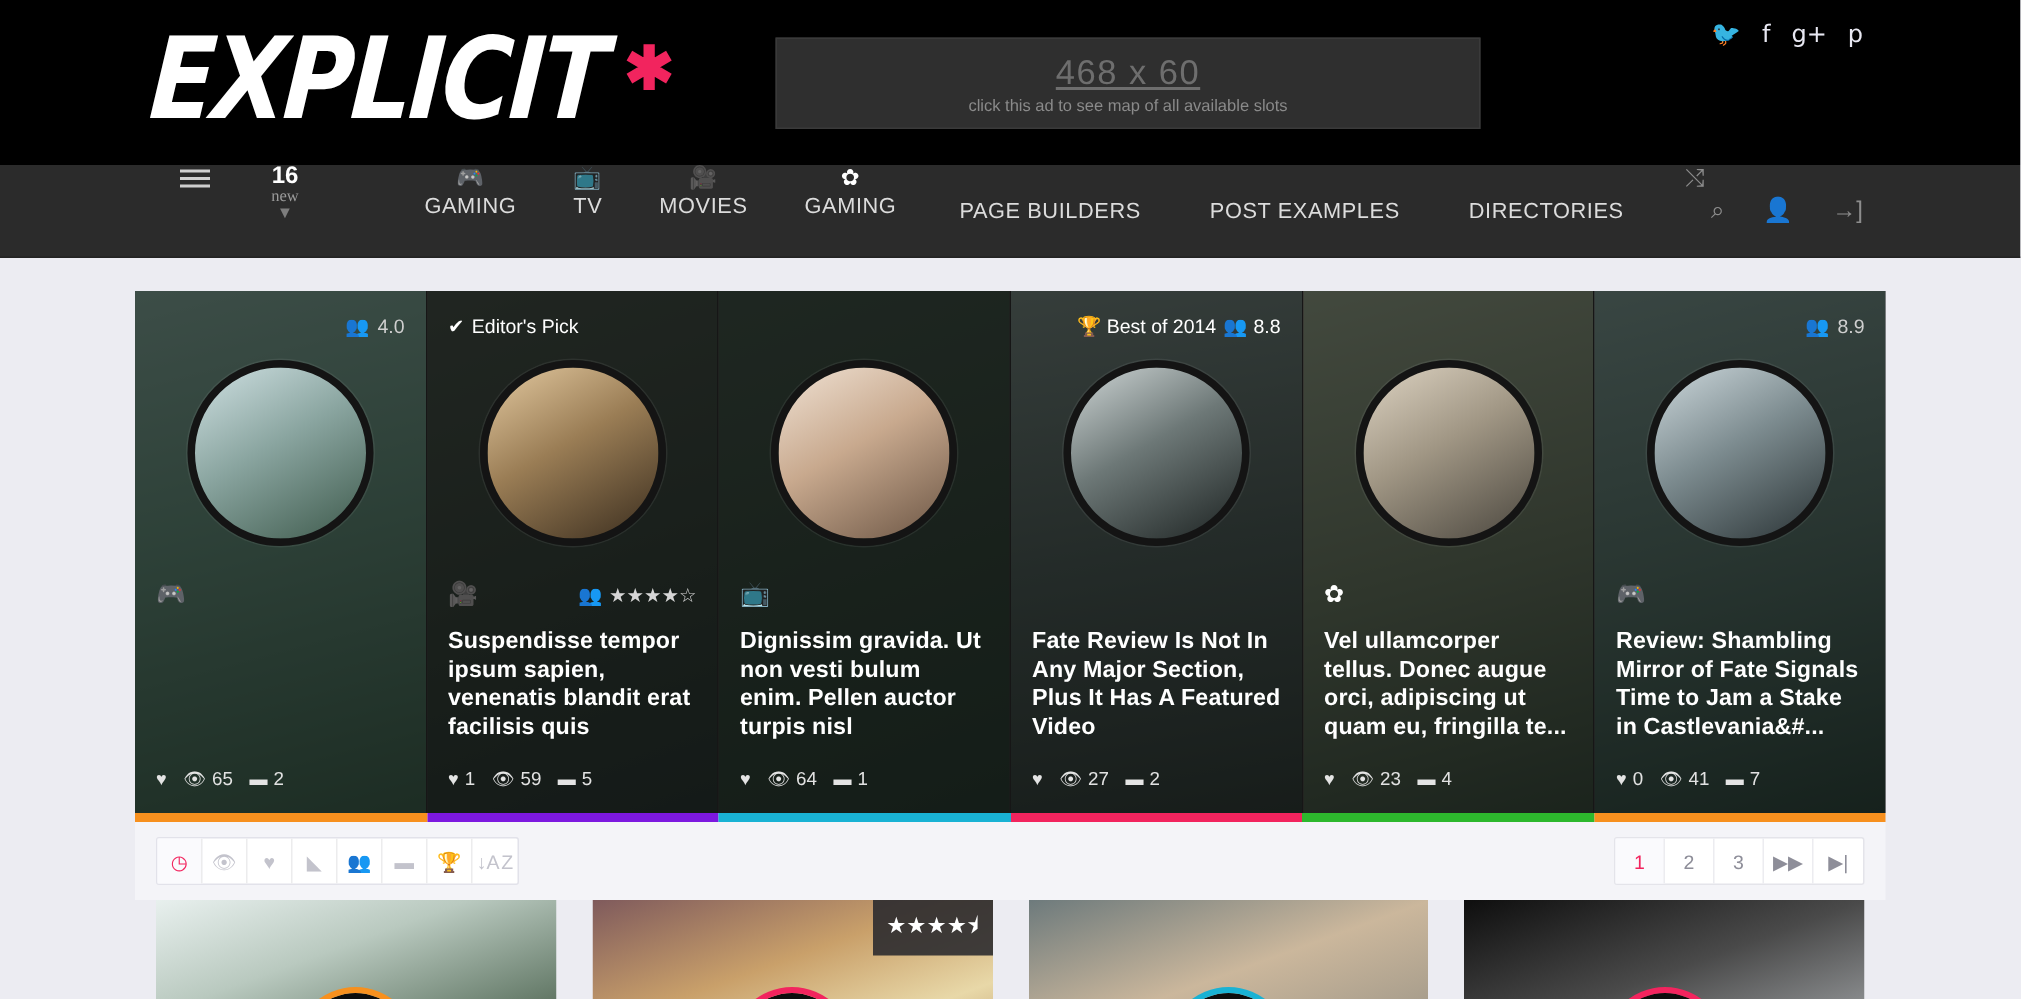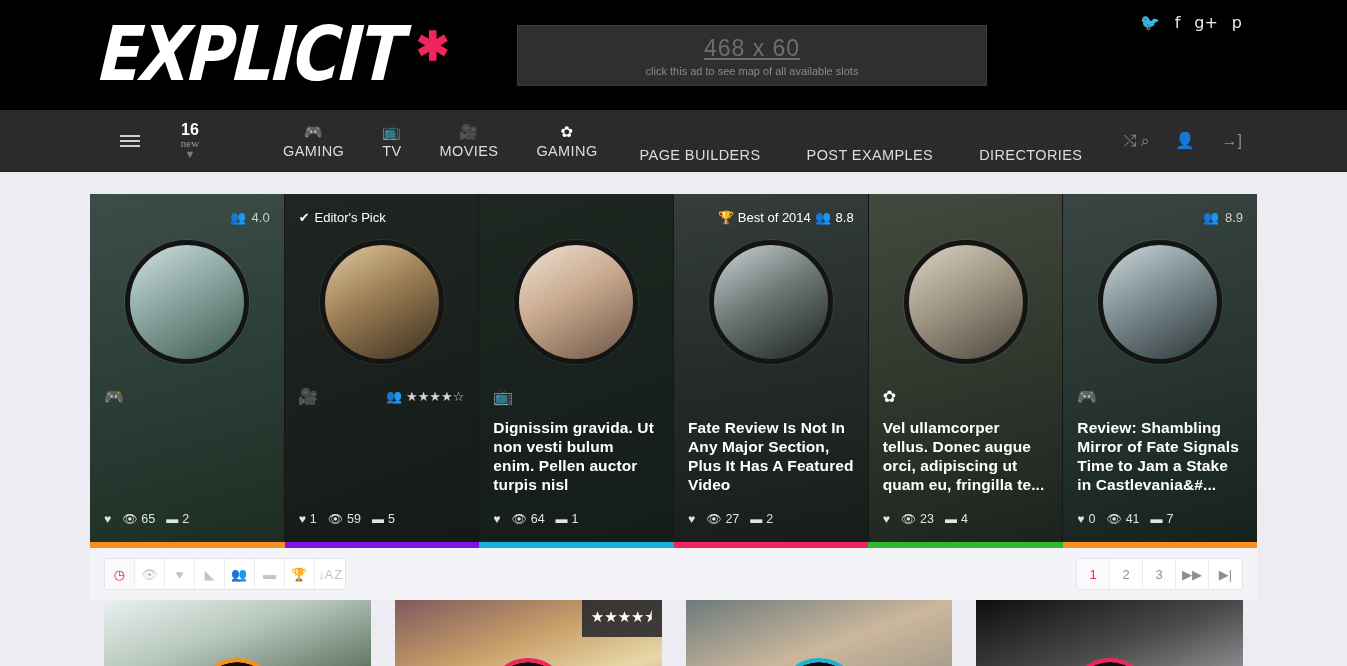--- a/index.html
+++ b/index.html
@@ -45,21 +45,21 @@
     color:#e8e8f2; font-size:16px; line-height:18px;
     font-family:"DejaVu Sans", sans-serif;
   }
 
   
   .nav {
     height:62px; background:#2b2b2b;
     border-bottom:1px solid #232323;
     display:flex; align-items:stretch; position:relative;
   }
-  .nav-inner { width:1347px; display:flex; align-items:center; padding-left:118px; }
+  .nav-inner { width:1347px; display:flex; align-items:flex-start; padding-left:118px; }
   .nav-burger {
     display:flex; align-items:center; justify-content:center;
     width:24px; margin-right:26px; cursor:pointer;
   }
   .burger-lines { width:20px; }
   .burger-lines i { display:block; height:2px; background:#cfcfcf; margin:3px 0; }
   .nav-new {
     display:flex; flex-direction:column; align-items:center; justify-content:center;
     min-width:44px; margin-right:52px; cursor:pointer;
   }
@@ -228,21 +228,21 @@
    </div>
         <div class="nav-item">
      <div class="ni-icon">🎥</div>
      <div class="ni-label">MOVIES</div>
    </div>
         <div class="nav-item">
      <div class="ni-icon">✿</div>
      <div class="ni-label">GAMING</div>
    </div>
       </div>
-    <div id="nav-text-items" style="display:flex;margin-top:28px;">
+    <div id="nav-text-items" style="display:flex;">
         <div class="nav-item text-only">
      <div class="ni-label">PAGE BUILDERS</div>
    </div>
         <div class="nav-item text-only">
      <div class="ni-label">POST EXAMPLES</div>
    </div>
         <div class="nav-item text-only">
      <div class="ni-label">DIRECTORIES</div>
    </div>
       </div>
@@ -291,20 +291,21 @@
                <span class="bi">✔</span>
                <span class="bt">Editor's Pick</span>
              </div>
       <div class="avatar-wrap">
         <div class="avatar" style="background:linear-gradient(150deg,#e3c9a0 0%,#9a7d55 45%,#3a2d1e 100%)"></div>
       </div>
       <div class="fmeta-top">
         <div class="cat-icon">🎥</div>
         <div class="stars"><span class="usr">👥</span>★★★★☆</div>
       </div>
+      <div class="ftitle">Suspendisse tempor ipsum sapien, venenatis blandit erat facilisis quis</div>
       <div class="fstats">
         <span class="st"><span class="ic">♥</span>1</span>
         <span class="st"><span class="ic">👁</span>59</span>
         <span class="st"><span class="ic">▬</span>5</span>
       </div>
     </div>
   </div>
       <div class="fcard">
     <div class="bg" style="background:linear-gradient(160deg,#3d3a38 0%,#262422 55%,#141414 100%)"></div>
     <div class="tint" style="background:rgba(20,32,26,0.74)"></div>

